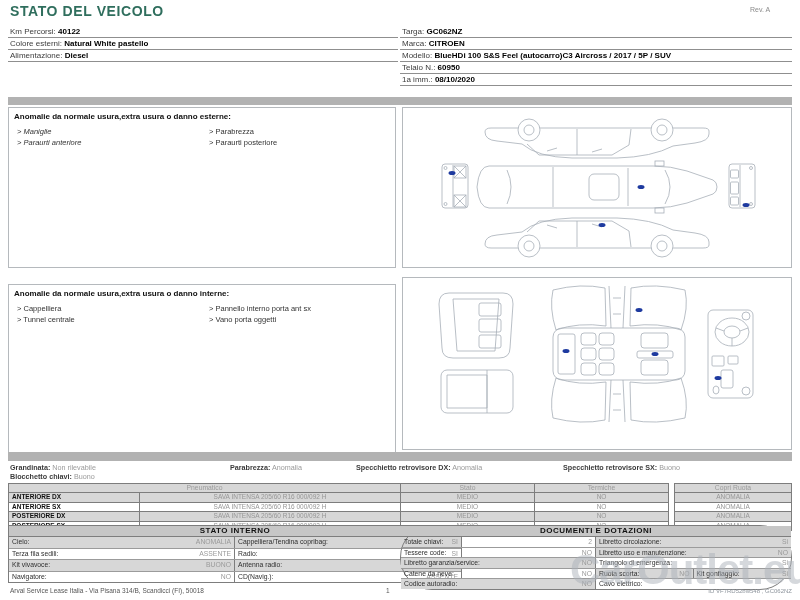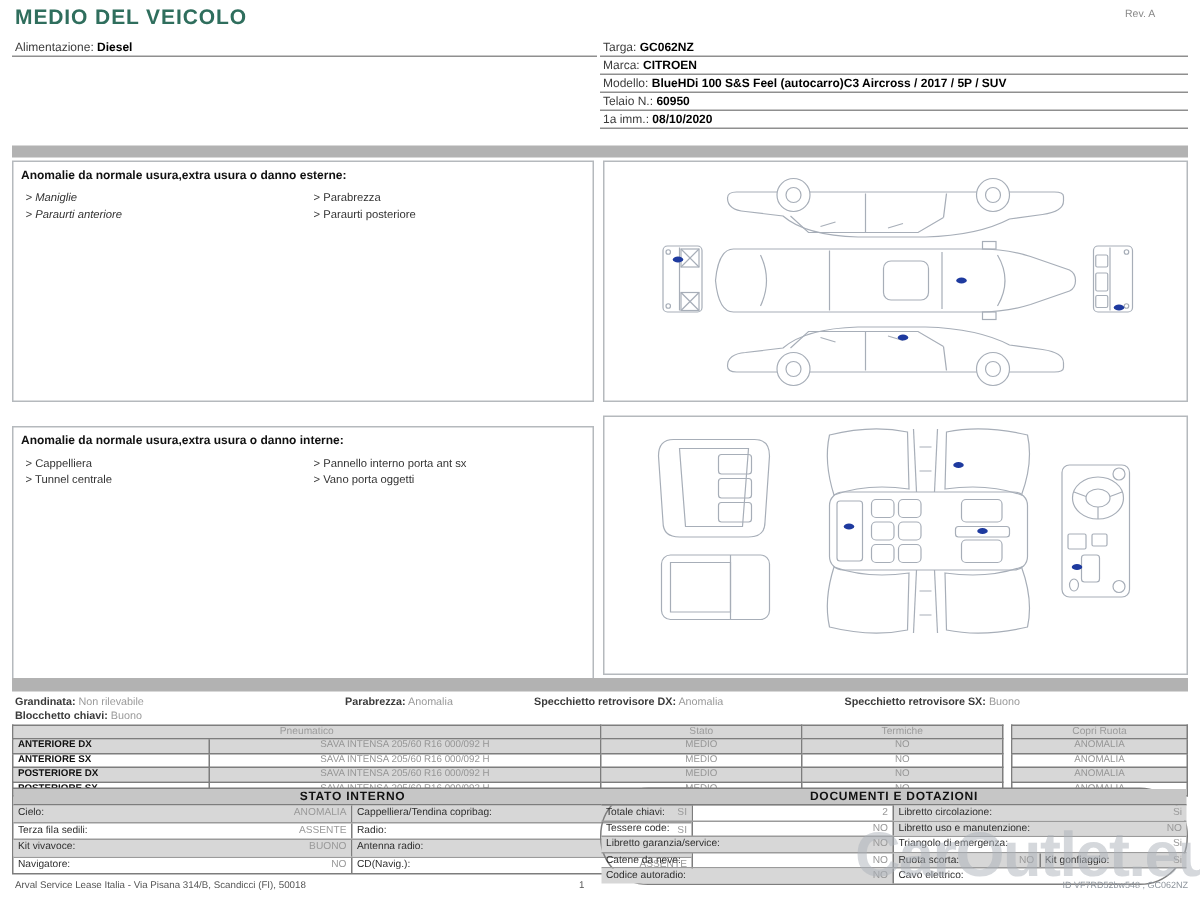--- a/index.html
+++ b/index.html
@@ -40,24 +40,26 @@
   .pair.quarter{flex:0 0 25%;}
   .footer-left{left:10px;top:587px;font-size:6.5px;color:#555;}
   .footer-page{left:386px;top:587px;font-size:6.5px;color:#555;}
   .footer-right{right:8px;top:588px;font-size:6px;color:#8d949c;}
   .watermark{left:570px;top:546px;font-size:42px;font-weight:bold;letter-spacing:-1px;color:rgba(172,178,186,.5);pointer-events:none;z-index:50;font-family:"Liberation Sans",sans-serif;}
   svg{display:block;}
 </style>
 </head>
 <body>
 
-<div class="abs page-title">MEDIO DEL VEICOLO</div>
+<div class="abs page-title">STATO DEL VEICOLO</div>
 <div class="abs rev">Rev. A</div>
 
 <div class="abs info-col" style="left:8px;top:26px;width:390px;">
+  <div class="info-row"><span class="lbl">Km Percorsi:</span> <span class="val">40122</span></div>
+  <div class="info-row"><span class="lbl">Colore esterni:</span> <span class="val">Natural White pastello</span></div>
   <div class="info-row"><span class="lbl">Alimentazione:</span> <span class="val">Diesel</span></div>
 </div>
 
 <div class="abs info-col" style="left:400px;top:26px;width:392px;">
   <div class="info-row"><span class="lbl">Targa:</span> <span class="val">GC062NZ</span></div>
   <div class="info-row"><span class="lbl">Marca:</span> <span class="val">CITROEN</span></div>
   <div class="info-row" style="white-space:normal;">
       <div style="width:372px;"><span class="lbl">Modello:</span> <span class="val">BlueHDi 100 S&amp;S Feel (autocarro)C3 Aircross / 2017 / 5P / SUV</span></div>
     </div>
   <div class="info-row"><span class="lbl">Telaio N.:</span> <span class="val">60950</span></div>

